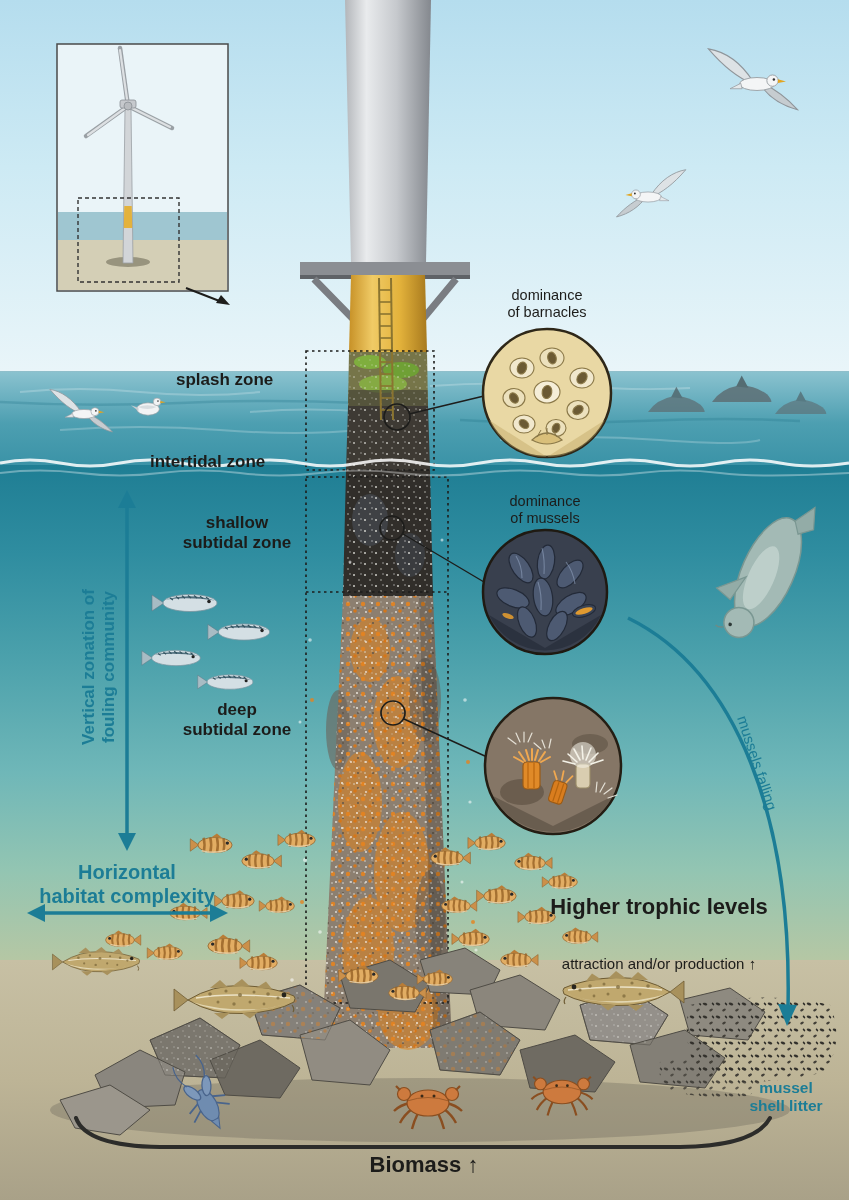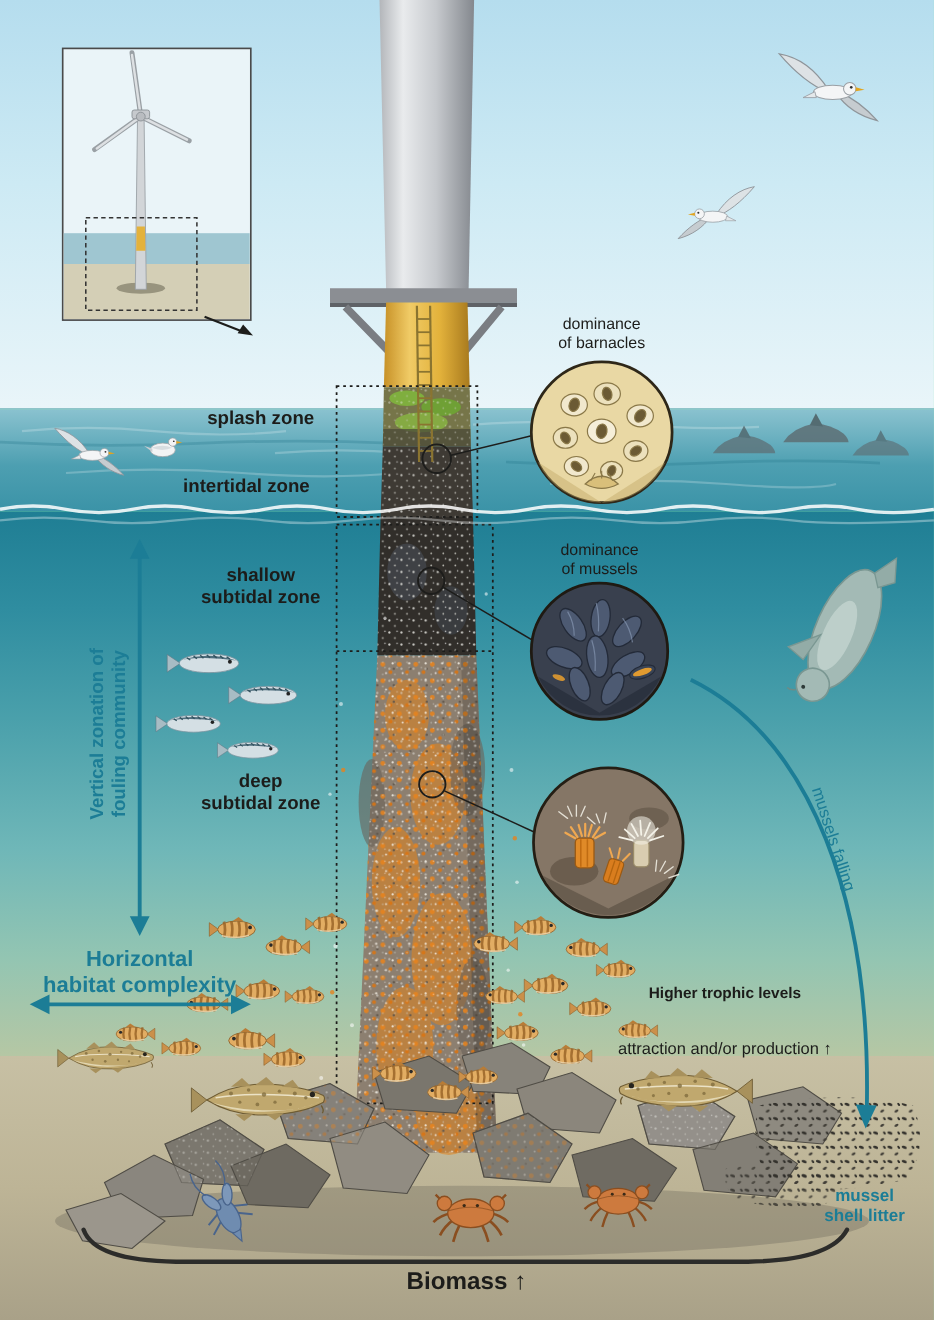--- a/index.html
+++ b/index.html
@@ -6,21 +6,21 @@
   body{font-family:"Liberation Sans",sans-serif;background:#9aa5a8}
   .scene{position:relative;width:849px;height:1200px;margin:0 auto;overflow:hidden;background:#86efac}
   .layer{position:absolute;left:0;width:100%}
   .sky{top:0;height:371px;background:linear-gradient(#b5ddee,#cdeaf4 45%,#e9f5f9)}
   .sea-surface{top:371px;height:94px;background:linear-gradient(#8ac2cf,#4d9fb1 55%,#3b93a7);border-top:1px solid #8fbfcb}
   .underwater{top:465px;height:495px;background:linear-gradient(#1f7e94,#2f8da0 18%,#4aa0ab 38%,#6fb7b8 62%,#93c5b2 82%,#b5c7a4)}
   .seabed{top:960px;height:240px;background:linear-gradient(#c7c0a4,#bdb496 50%,#a9a188)}
   svg.art{position:absolute;top:0;left:0}
   .lbl{position:absolute;white-space:pre-line;color:#1c1c1a;line-height:1.18}
   .zone{font-weight:bold;font-size:17px}
-  .right{text-align:center}
+  .right{text-align:left}
   .center{text-align:center}
   .dom{font-size:14.5px;text-align:center;transform:translateX(-50%)}
   .teal{color:#1c7d96}
   .b{font-weight:bold}
 </style>
 </head>
 <body>
 
 <div class="scene">
 
@@ -512,33 +512,33 @@
       <g>
         <line x1="186" y1="288" x2="222" y2="302" stroke="#1d1d1b" stroke-width="2"></line>
         <polygon points="230,305 216,303 221,295" fill="#1d1d1b"></polygon>
       </g>
     </g>
   </svg>
 
   <div class="lbl dom" style="left:547px;top:287px">dominance
 of barnacles</div>
   <div class="lbl zone right" style="left:176px;top:370px;width:122px">splash zone</div>
-  <div class="lbl zone right" style="left:150px;top:432px;width:148px">intertidal zone</div>
+  <div class="lbl zone right" style="left:150px;top:452px;width:148px">intertidal zone</div>
   <div class="lbl zone center" style="left:163px;top:513px;width:148px">shallow
 subtidal zone</div>
   <div class="lbl dom" style="left:545px;top:493px">dominance
 of mussels</div>
   <div class="lbl zone center" style="left:163px;top:700px;width:148px">deep
 subtidal zone</div>
   <div class="lbl teal b center" style="left:99px;top:667px;width:260px;font-size:17px;transform:translate(-50%,-50%) rotate(-90deg)">Vertical zonation of
 fouling community</div>
   <div class="lbl teal" style="left:757px;top:763px;font-size:15px;white-space:nowrap;transform:translate(-50%,-50%) rotate(72deg)">mussels falling</div>
   <div class="lbl teal b center" style="left:127px;top:861px;width:220px;font-size:20px;transform:translateX(-50%)">Horizontal
 habitat complexity</div>
   <div class="lbl center" style="left:659px;top:875px;width:260px;transform:translateX(-50%)">
-    <div class="b" style="font-size:14px">Higher trophic levels</div>
+    <div class="b" style="font-size:22px">Higher trophic levels</div>
     <div style="font-size:15px;margin-top:16px">attraction and/or production ↑</div>
   </div>
   <div class="lbl teal b center" style="left:786px;top:1079px;width:120px;font-size:15.5px;transform:translateX(-50%)">mussel
 shell litter</div>
   <div class="lbl b center" style="left:424px;top:1152px;width:160px;font-size:22px;transform:translateX(-50%)">Biomass ↑</div>
 
 </div>
 
 </body></html>

